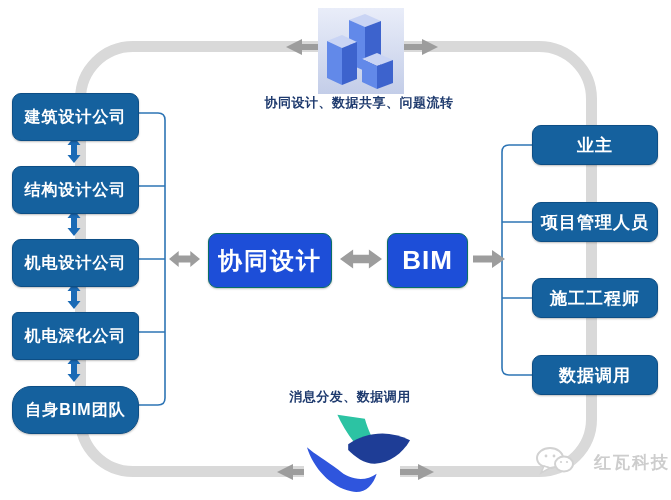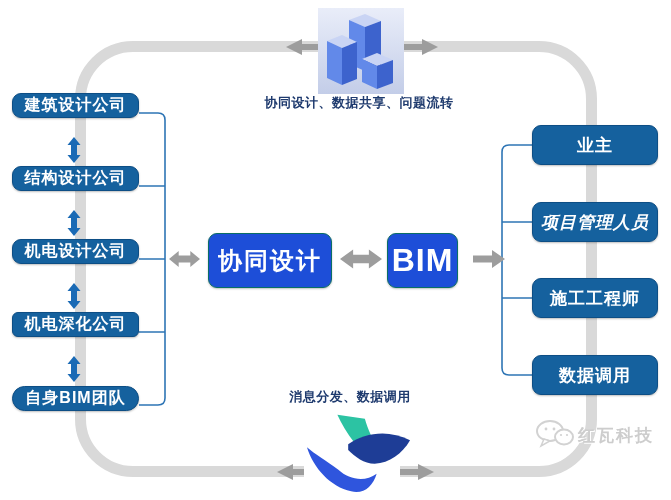--- a/index.html
+++ b/index.html
@@ -16,40 +16,40 @@
   .abs{position:absolute;}
   
   .box{
     position:absolute;box-sizing:border-box;border-radius:9px;
     display:flex;align-items:center;justify-content:center;
     color:#fff;font-weight:bold;z-index:3;
     box-shadow:0 1px 2px rgba(0,0,0,0.25);
   }
   .box.blue{background:#15619e;border:1px solid #0d4e85;}
   .box.teal{background:#1d4ed8;border:1px solid #0a6e66;}
-  .lbox{left:12px;width:127px;height:25px;font-size:16px;letter-spacing:1px;}
+  .lbox{left:12px;width:127px;height:48px;font-size:16px;letter-spacing:1px;}
   .rbox{left:532px;width:126px;height:40px;font-size:17px;letter-spacing:1px;}
   .collab{left:208px;top:233px;width:124px;height:55px;font-size:24px;letter-spacing:2px;}
-  .bim{left:387px;top:233px;width:71px;height:55px;font-size:32px;letter-spacing:1px;}
+  .bim{left:387px;top:233px;width:81px;height:55px;font-size:26px;letter-spacing:1px;}
   
   .caption{
     position:absolute;width:300px;text-align:center;color:#1e3a6e;
     font-weight:bold;font-size:13px;z-index:3;letter-spacing:0.5px;
   }
   .cap-top{left:209px;top:94px;}
   .cap-bottom{left:200px;top:388px;}
   
   .iconbox{position:absolute;z-index:3;background:#ffffff;}
   .cubes{left:318px;top:8px;width:86px;height:86px;}
   .bird{left:304px;top:413px;width:96px;height:82px;overflow:visible;}
   .bird svg{overflow:visible;}
   
   .watermark{
-    position:absolute;left:536px;top:420px;display:flex;align-items:center;
-    z-index:5;gap:4px;
+    position:absolute;left:536px;top:447px;display:flex;align-items:center;
+    z-index:5;gap:20px;
   }
   .watermark-text{
     color:#cdcdcd;font-weight:bold;font-size:17px;letter-spacing:2px;
     text-shadow:1px 1px 0 #ffffff;
   }
   svg{display:block;}
   .z2{z-index:2;} .z1{z-index:1;}
 </style>
 </head>
 <body>
@@ -149,21 +149,21 @@
     <path d="M0,7.5 H19 V2 L32,11 L19,20 V14.5 H0 Z" fill="#9d9d9d"></path>
   </svg>
 
   <svg class="abs z1" style="left:500px;top:138px;" width="34" height="245" viewBox="0 0 34 245">
     <path d="M32,7 H9 Q2,7 2,14 V230 Q2,237 9,237 H32 M2,84 H32 M2,160 H32" fill="none" stroke="#2e75b5" stroke-width="1.6"></path>
   </svg>
 
   <div class="box blue rbox" style="top:125px;">
       <span>业主</span>
     </div>
-  <div class="box blue rbox" style="top:202px;font-style:italic;">
+  <div class="box blue rbox" style="top:202px;">
       <span>项目管理人员</span>
     </div>
   <div class="box blue rbox" style="top:278px;">
       <span>施工工程师</span>
     </div>
   <div class="box blue rbox" style="top:355px;">
       <span>数据调用</span>
     </div>
 
   <div class="caption cap-bottom">消息分发、数据调用</div>

